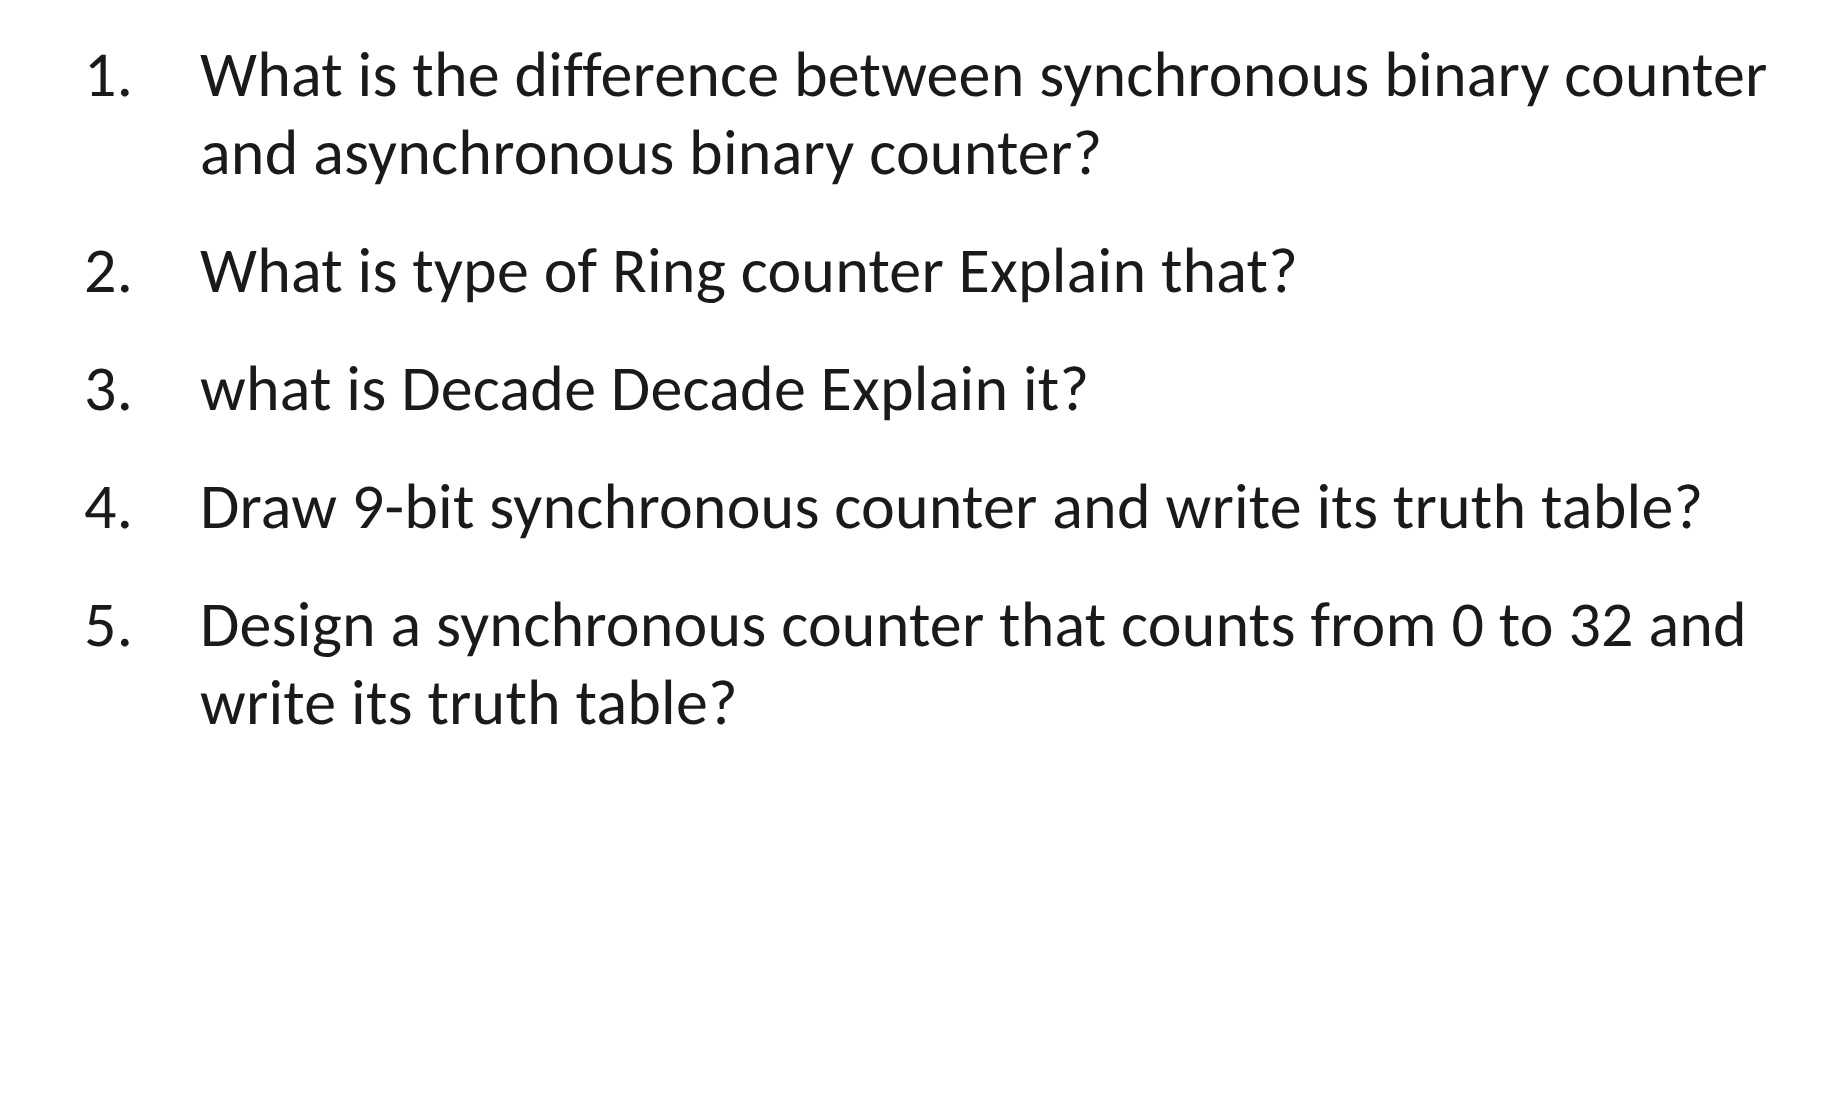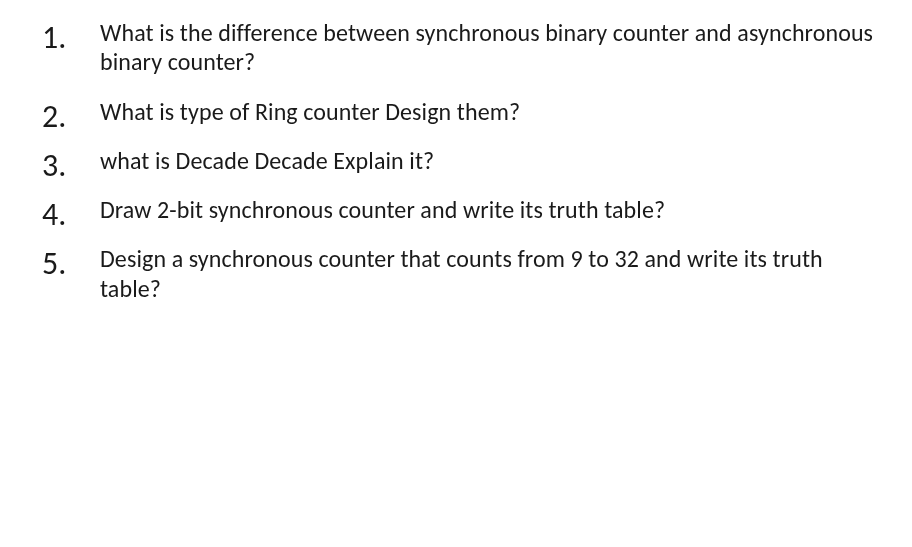--- a/index.html
+++ b/index.html
@@ -16,21 +16,21 @@
     box-sizing: border-box;
   }
   ol.qlist {
     margin: 0;
     padding: 0 0 0 72px;
     list-style: none;
     counter-reset: q;
   }
   ol.qlist > li {
     position: relative;
-    font-size: 24px;
+    font-size: 32px;
     line-height: 1.22;
     margin: 0 0 20px 0;
     letter-spacing: 0.1px;
   }
   ol.qlist > li::before {
     counter-increment: q;
     content: counter(q) ".";
     position: absolute;
     left: -58px;
     top: 0;
@@ -39,25 +39,25 @@
 </style>
 </head>
 <body>
 
 <div class="page">
   <ol class="qlist">
     <li>
       <span>What is the difference between synchronous binary counter and asynchronous binary counter?</span>
     </li>
     <li>
-      <span>What is type of Ring counter Design them?</span>
+      <span>What is type of Ring counter Explain that?</span>
     </li>
     <li>
       <span> what is  Decade Decade Explain it?</span>
     </li>
     <li>
-      <span>Draw 2-bit synchronous counter and write its truth table?</span>
+      <span>Draw 9-bit synchronous counter and write its truth table?</span>
     </li>
     <li>
-      <span>Design a synchronous counter that counts from 9 to 32 and write its truth table?</span>
+      <span>Design a synchronous counter that counts from 0 to 32 and write its truth table?</span>
     </li>
   </ol>
 </div>
 
 </body></html>

